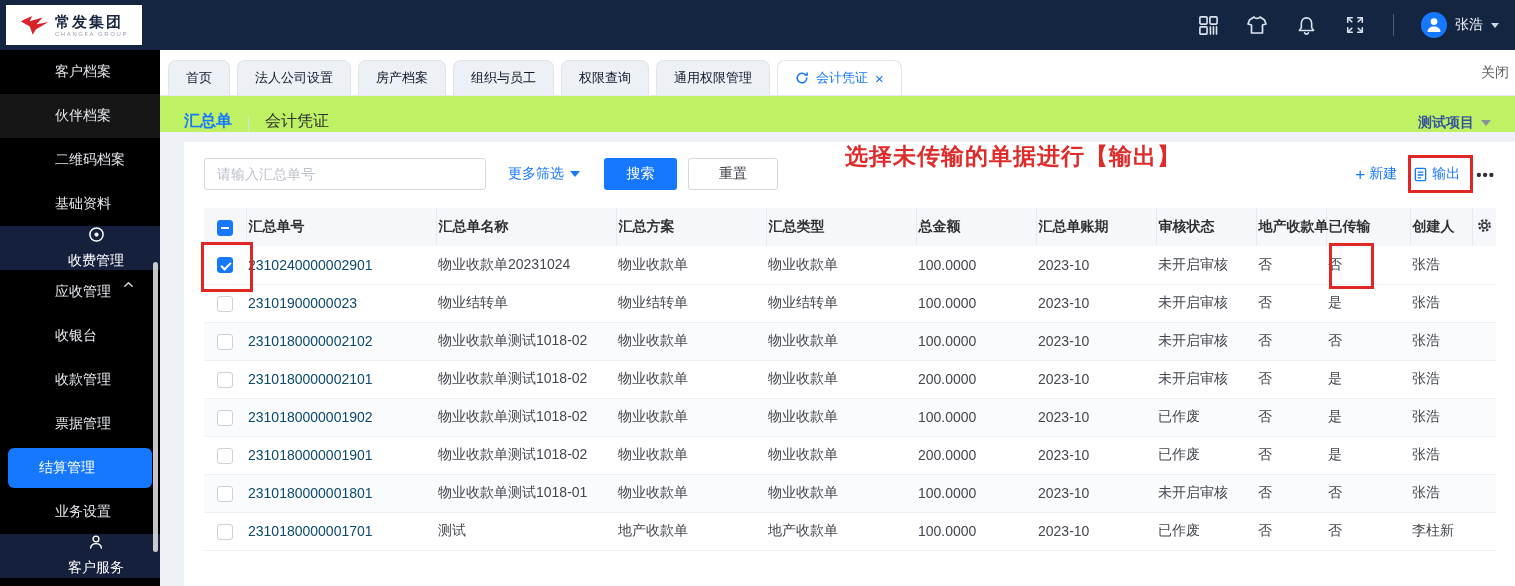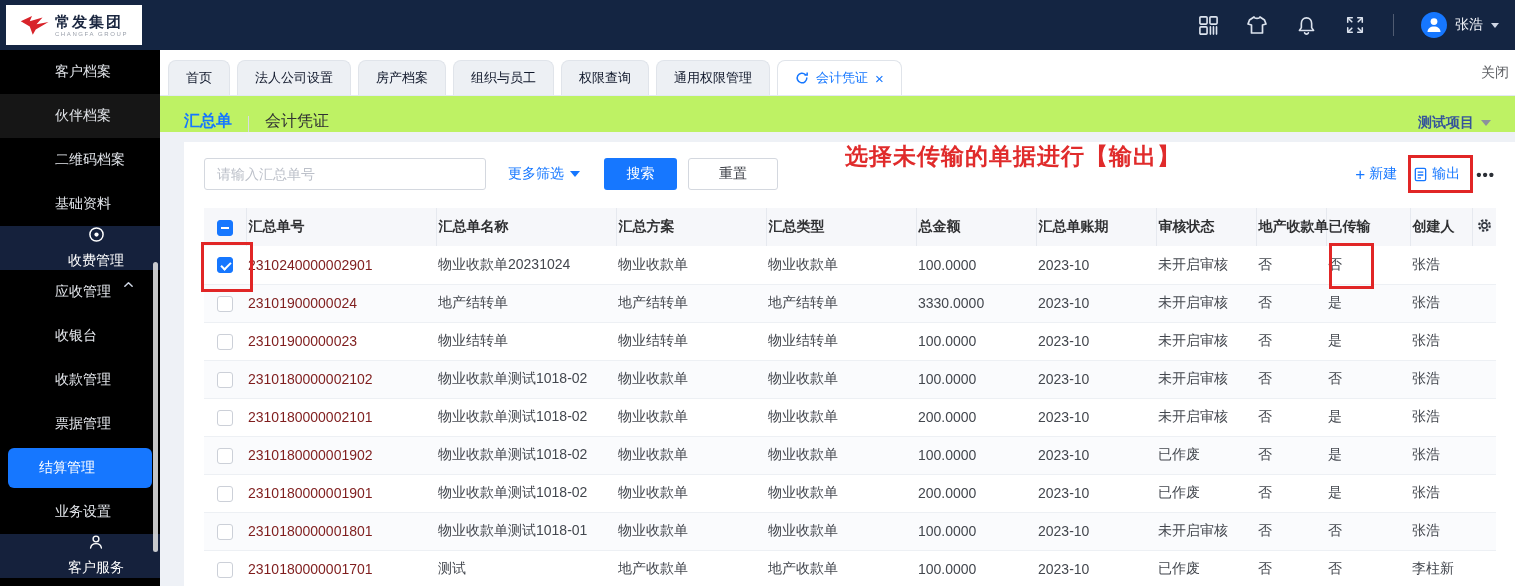--- a/index.html
+++ b/index.html
@@ -71,21 +71,21 @@
   
   .table-wrap { margin-top:18px; position:relative; }
   table { border-collapse:collapse; table-layout:fixed; width:1292px; }
   thead th { background:#f6f7fa; height:38px; font-size:14px; font-weight:700; color:#303133;
     text-align:left; padding:0 2px; border-right:1px solid #e6e9ef; white-space:nowrap; }
   thead th:last-child { border-right:none; }
   tbody td { height:38px; font-size:14px; color:#43474e; padding:0 2px;
     border-bottom:1px solid #edf0f4; white-space:nowrap; overflow:hidden; }
   tbody tr.even { background:#fafbfd; }
   td.cb-cell, th.cb-cell { text-align:center; padding:0; }
-  .order-link { color:#7f1d1d; cursor:pointer; }
+  .order-link { color:#0c4a6e; cursor:pointer; }
   .cb { width:16px; height:16px; border:1px solid #ccd0d8; border-radius:3px; background:#fff;
     display:inline-block; position:relative; vertical-align:middle; cursor:pointer; }
   .cb.checked { background:#1677ff; border-color:#1677ff; }
   .cb.checked::after { content:""; position:absolute; left:5px; top:2px; width:4px; height:8px;
     border:solid #fff; border-width:0 2px 2px 0; transform:rotate(45deg); }
   .cb.indet { background:#1677ff; border-color:#1677ff; }
   .cb.indet::after { content:""; position:absolute; left:3px; top:6px; width:8px; height:2.5px; background:#fff; }
   .gear-cell { text-align:center; padding:0; cursor:pointer; }
   
   .anno-text { position:absolute; left:845px; top:141px; font-size:23px; font-weight:700;
@@ -346,34 +346,20 @@
               <td>物业收款单</td>
               <td>物业收款单</td>
               <td>100.0000</td>
               <td>2023-10</td>
               <td>未开启审核</td>
               <td>否</td>
               <td>否</td>
               <td>张浩</td>
               <td></td>
             </tr>
-            <tr class="even">
-              <td class="cb-cell"><span class="cb"></span></td>
-              <td><span class="order-link">23101900000024</span></td>
-              <td>地产结转单</td>
-              <td>地产结转单</td>
-              <td>地产结转单</td>
-              <td>3330.0000</td>
-              <td>2023-10</td>
-              <td>未开启审核</td>
-              <td>否</td>
-              <td>是</td>
-              <td>张浩</td>
-              <td></td>
-            </tr>
             <tr>
               <td class="cb-cell"><span class="cb"></span></td>
               <td><span class="order-link">23101900000023</span></td>
               <td>物业结转单</td>
               <td>物业结转单</td>
               <td>物业结转单</td>
               <td>100.0000</td>
               <td>2023-10</td>
               <td>未开启审核</td>
               <td>否</td>

